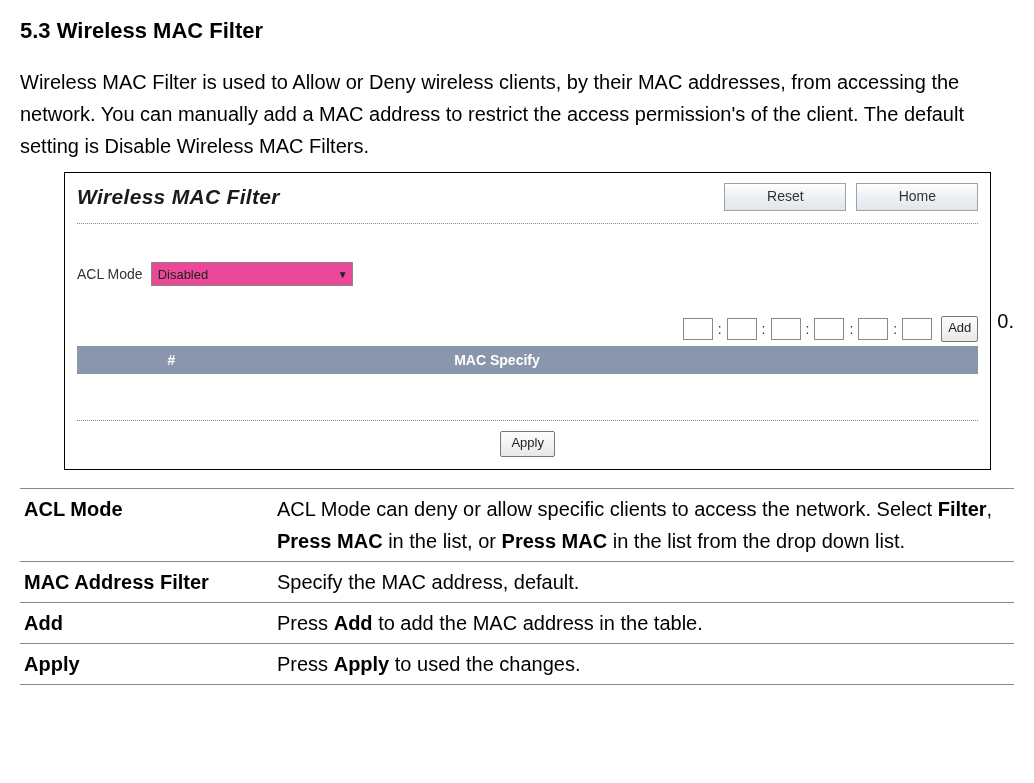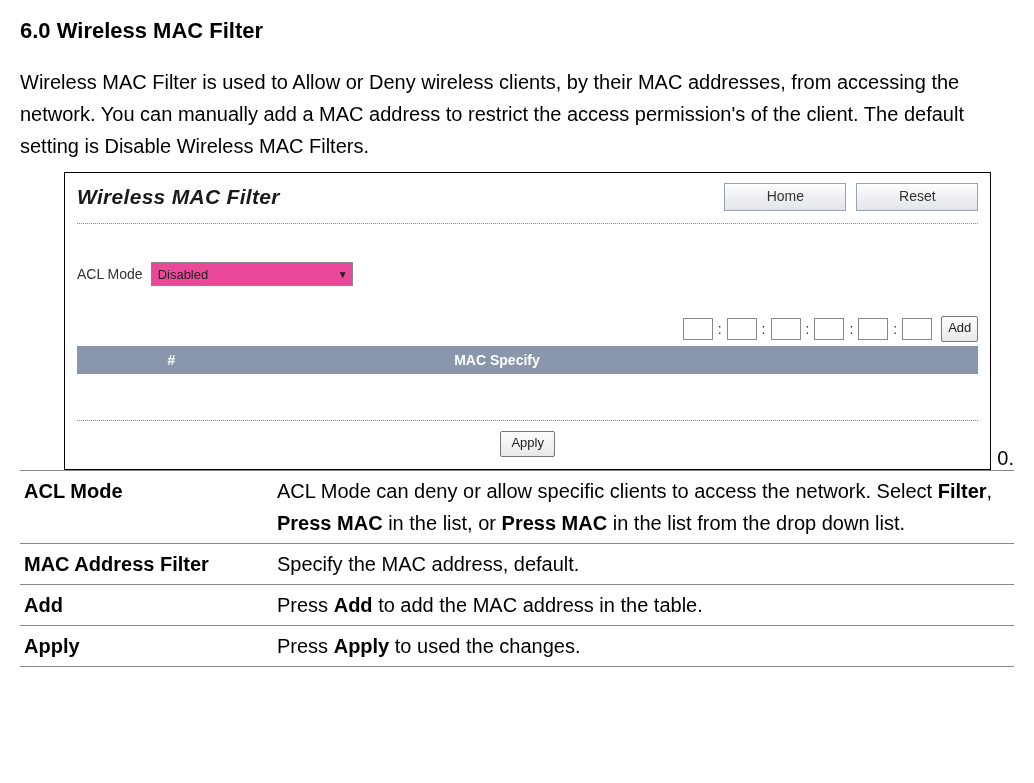--- a/index.html
+++ b/index.html
@@ -17,22 +17,23 @@
     margin-bottom: 22px;
   }
   .intro-para {
     line-height: 1.6;
     font-size: 20px;
     margin-bottom: 10px;
   }
   
   .shot-wrap {
     display: flex;
-    align-items: flex-end;
+    align-items: center;
     gap: 6px;
+    margin-bottom: 18px;
     padding-left: 44px;
   }
   .shot {
     border: 1px solid #000;
     width: 945px;
     box-sizing: border-box;
     padding: 10px 12px 12px 12px;
     font-family: Tahoma, Verdana, sans-serif;
     font-size: 13px;
     color: #333;
@@ -182,31 +183,31 @@
   }
   .desc-table td:first-child {
     width: 245px;
     font-weight: 700;
   }
   .bold { font-weight: 700; }
 </style>
 </head>
 <body>
 
-<div class="section-heading">6.0 Wireless MAC Filter</div>
+<div class="section-heading">5.3 Wireless MAC Filter</div>
 
 <div class="intro-para">Wireless MAC Filter is used to Allow or Deny wireless clients, by their MAC addresses, from accessing the network. You can manually add a MAC address to restrict the access permission's of the client. The default setting is Disable Wireless MAC Filters.</div>
 
 <div class="shot-wrap">
   <div class="shot">
     <div class="shot-topbar">
       <div class="shot-title">Wireless MAC Filter</div>
       <div class="topbtns">
+        <div class="topbtn">Reset</div>
         <div class="topbtn">Home</div>
-        <div class="topbtn">Reset</div>
       </div>
     </div>
 
     <div class="acl-row">
       <span class="acl-label">ACL Mode</span>
       <div class="acl-select">
         <span>Disabled</span>
         <span class="chevron">▼</span>
       </div>
     </div>

